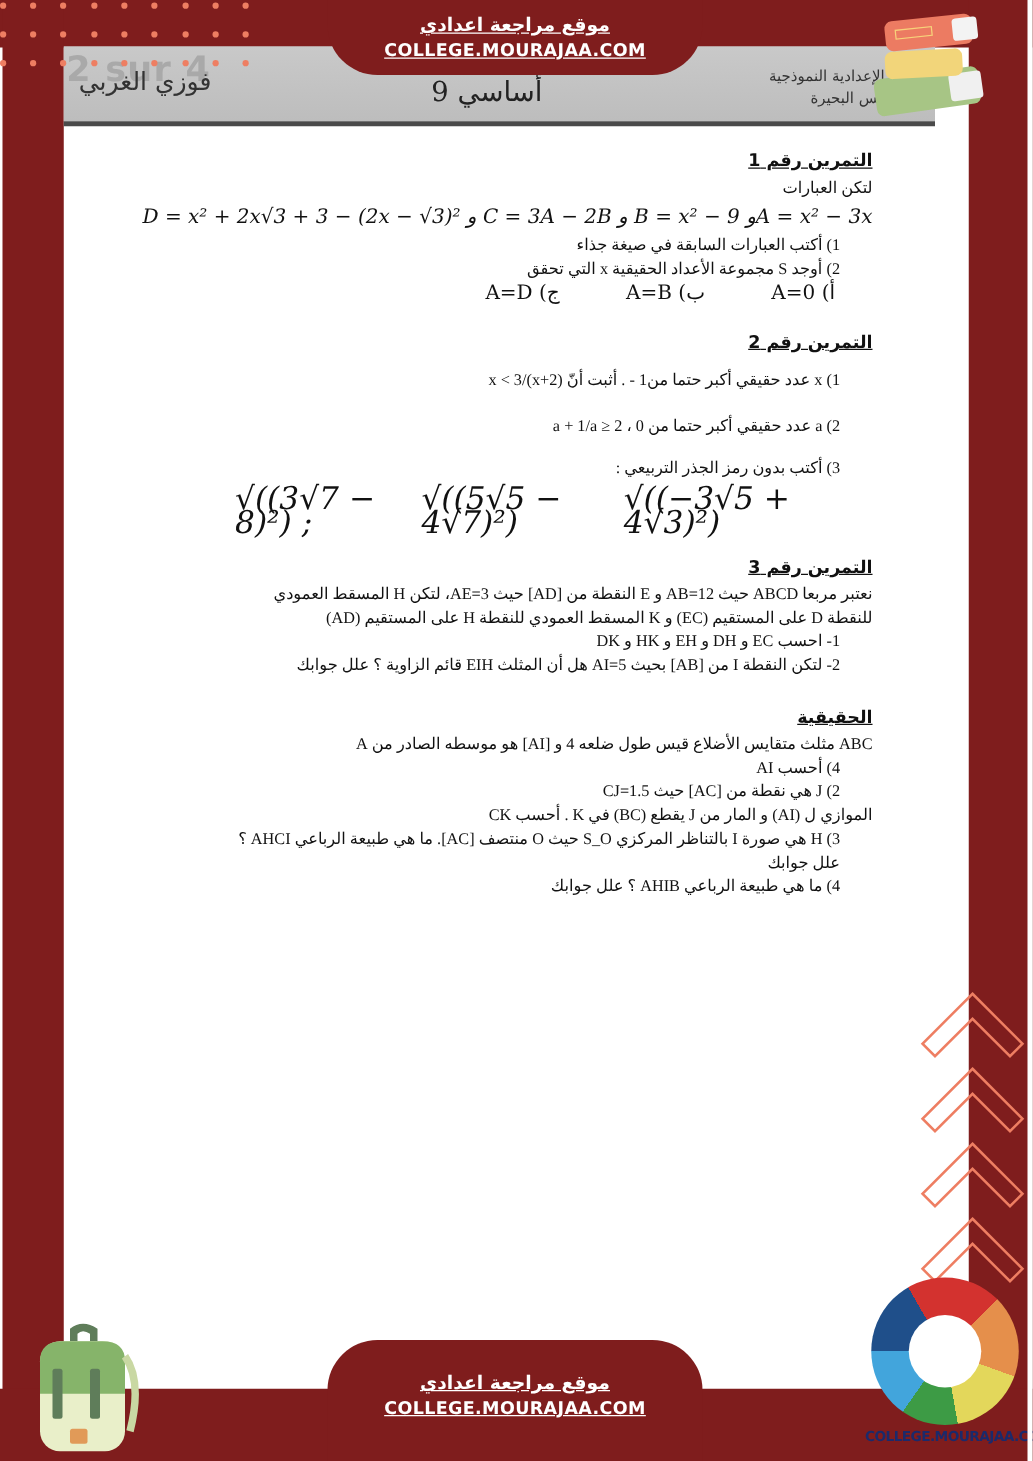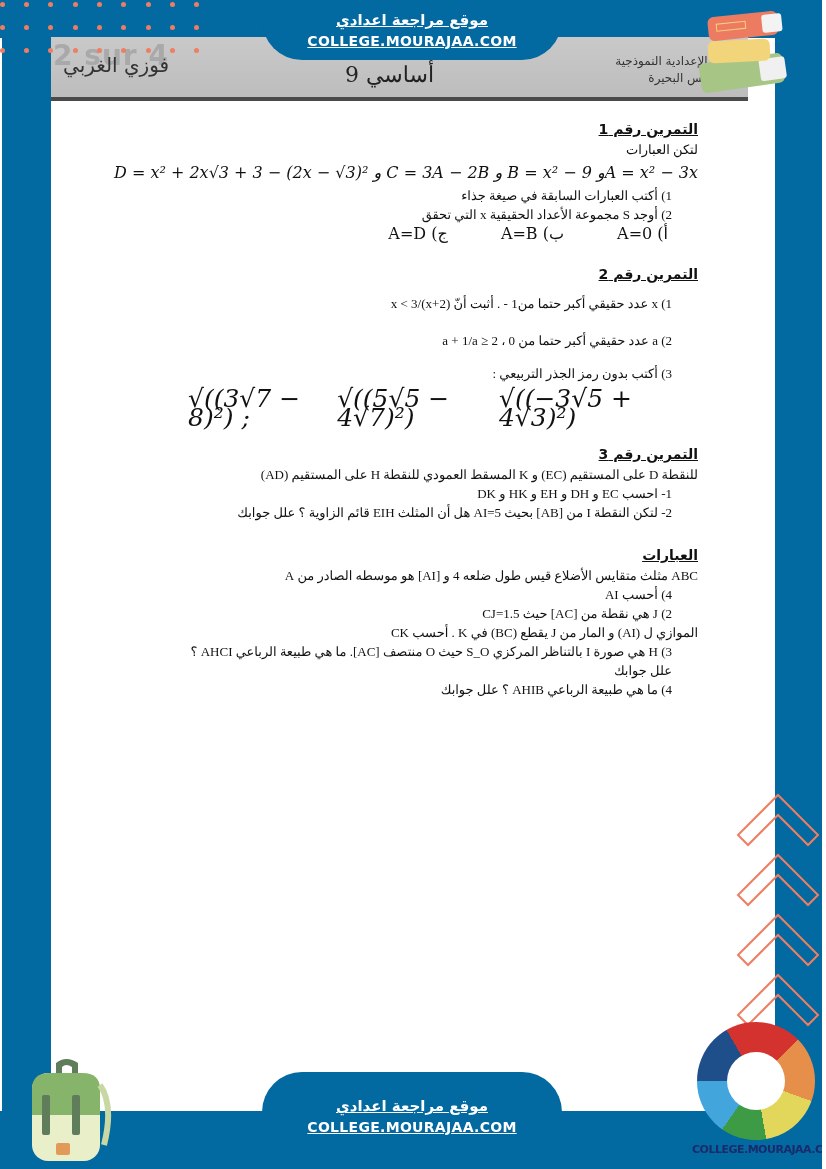--- a/index.html
+++ b/index.html
@@ -3,21 +3,21 @@
 <meta charset="utf-8">
 <style>
   * { box-sizing: border-box; margin: 0; padding: 0; }
   html, body { width: 826px; height: 1169px; overflow: hidden; }
   body {
     position: relative;
     background: #ffffff;
     font-family: "DejaVu Serif", "Liberation Serif", serif;
     color: #111;
   }
-  .green { background: #0369a1; }
+  .green { background: #7f1d1d; }
 
   
   .frame-top { position: absolute; left: 0; top: 0; width: 826px; height: 38px; }
   .frame-left { position: absolute; left: 2px; top: 0; width: 49px; height: 1169px; }
   .frame-right { position: absolute; left: 775px; top: 0; width: 51px; height: 1169px; }
   .frame-bottom { position: absolute; left: 0; top: 1111px; width: 826px; height: 58px; }
   .frame-right-edge { position: absolute; left: 822px; top: 0; width: 4px; height: 1169px; background: #fff; }
 
   
   .dots { position: absolute; left: 0; top: 0; width: 200px; height: 55px; }
@@ -194,27 +194,28 @@
     <div class="line ind" style="margin-top:14px">3)  أكتب بدون رمز الجذر التربيعي :</div>
     <div class="roots">
       <span>√((3√7 − 8)²)   ;</span>
       <span>√((5√5 − 4√7)²)</span>
       <span>√((−3√5 + 4√3)²)</span>
     </div>
   </div>
 
   <div class="ex">
     <div class="ex-title">التمرين رقم  3</div>
+    <div class="line">نعتبر  مربعا ABCD حيث AB=12 و E النقطة من [AD] حيث AE=3، لتكن H المسقط العمودي</div>
     <div class="line">للنقطة D على المستقيم (EC)  و K  المسقط العمودي للنقطة H على المستقيم (AD)</div>
     <div class="line ind">1-  احسب  EC و DH و EH و HK و DK</div>
     <div class="line ind">2-  لتكن النقطة I من [AB] بحيث AI=5   هل أن المثلث EIH قائم الزاوية ؟ علل جوابك</div>
   </div>
 
   <div class="ex" style="margin-top:24px">
-    <div class="ex-title">العبارات</div>
+    <div class="ex-title">الحقيقية</div>
     <div class="line">ABC مثلث متقايس الأضلاع قيس طول ضلعه 4 و [AI] هو موسطه الصادر من A</div>
     <div class="line ind">4) أحسب AI</div>
     <div class="line ind">2) J هي نقطة من [AC] حيث CJ=1.5</div>
     <div class="line">الموازي ل (AI) و المار من J يقطع (BC) في K . أحسب CK</div>
     <div class="line ind">3) H هي صورة I بالتناظر المركزي S_O حيث O منتصف [AC]. ما هي طبيعة الرباعي AHCI ؟</div>
     <div class="line ind">علل جوابك</div>
     <div class="line ind">4) ما هي طبيعة الرباعي AHIB ؟ علل جوابك</div>
   </div>
 </div>
 

